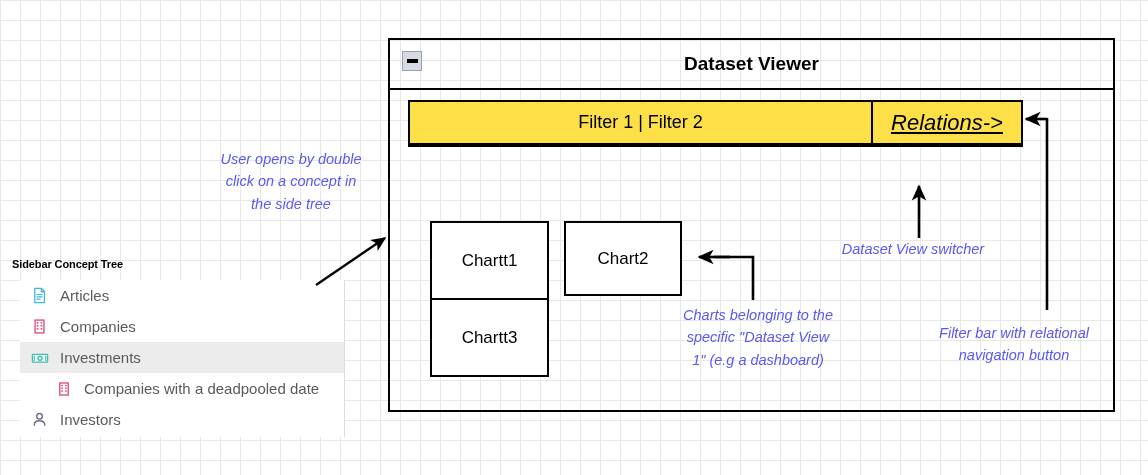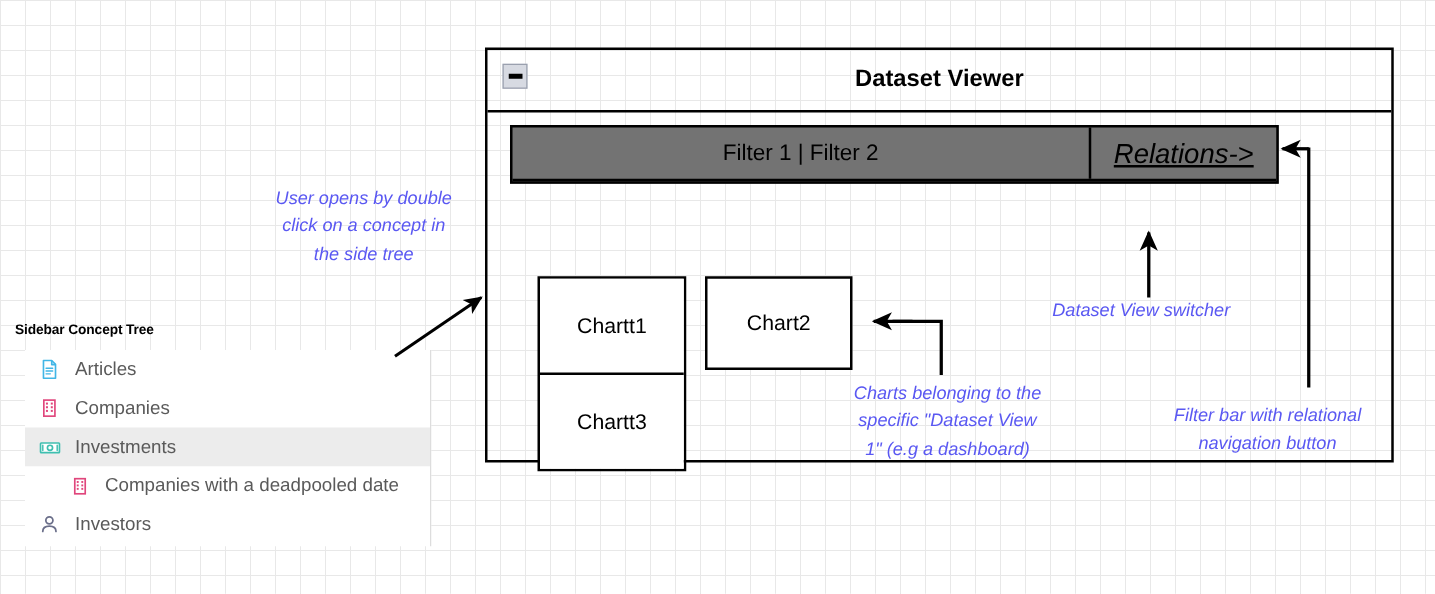--- a/index.html
+++ b/index.html
@@ -82,21 +82,21 @@
     color: #5a5a5a;
     font-family: "Liberation Sans", sans-serif;
   }
 
   
   #viewer-panel {
     position: absolute;
     left: 388px;
     top: 38px;
     width: 727px;
-    height: 332px;
+    height: 374px;
     border: 2.5px solid #000000;
     box-sizing: border-box;
     background: transparent;
   }
   #viewer-titlebar {
     position: relative;
     height: 48px;
     border-bottom: 2.5px solid #000000;
     display: flex;
     align-items: center;
@@ -128,21 +128,21 @@
   }
 
   
   #filter-block {
     position: absolute;
     left: 18px;
     top: 60px;
     width: 615px;
     border: 2.5px solid #000000;
     box-sizing: border-box;
-    background: #737373;
+    background: #fde047;
   }
   #filter-row {
     display: flex;
     height: 41px;
     border-bottom: 2.5px solid #000000;
   }
   #filter-cell {
     flex: 1 1 auto;
     display: flex;
     align-items: center;

